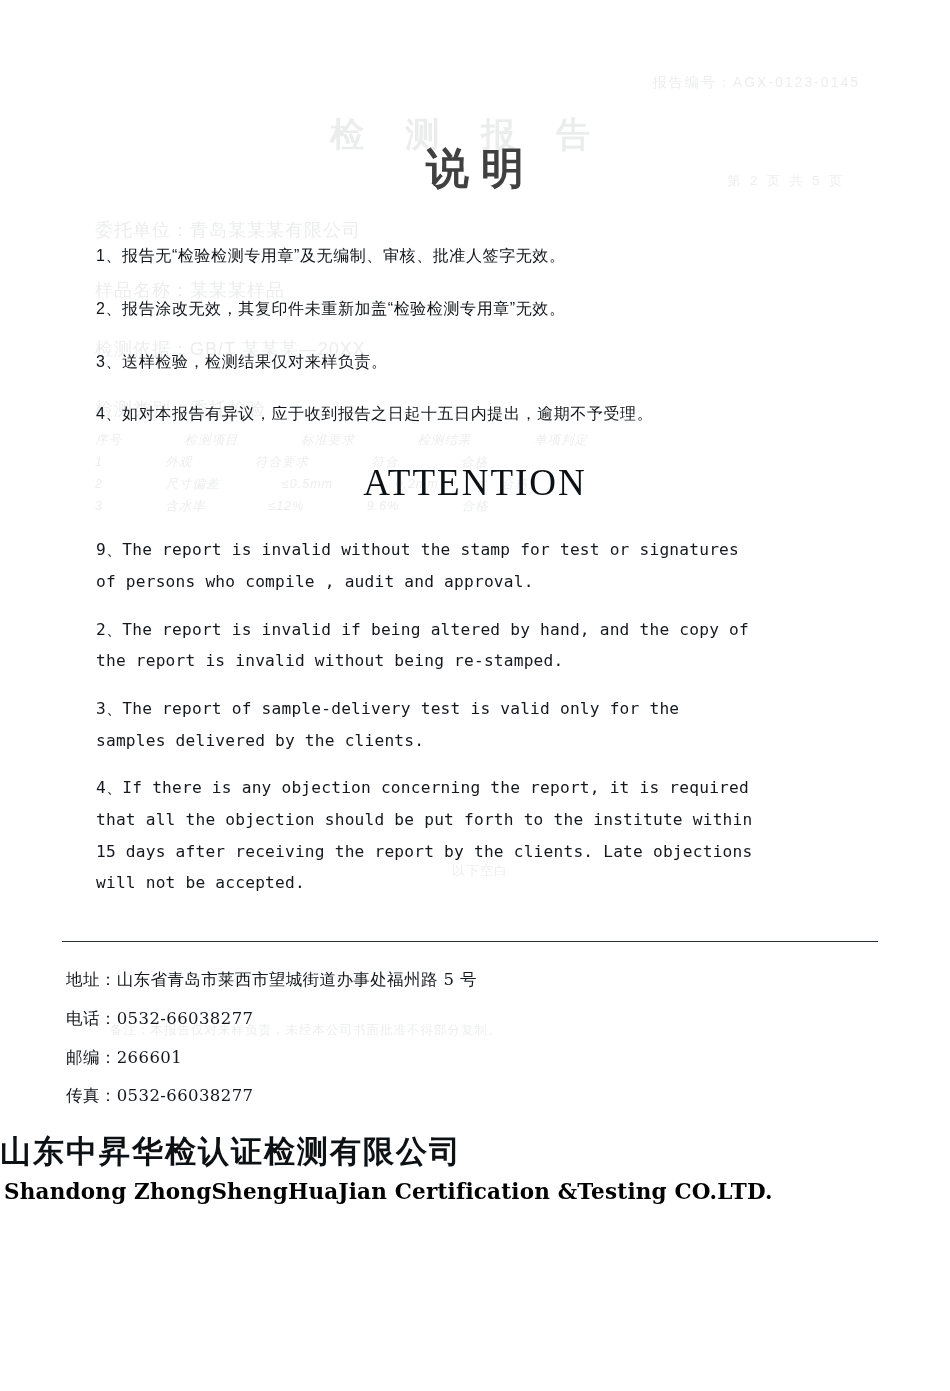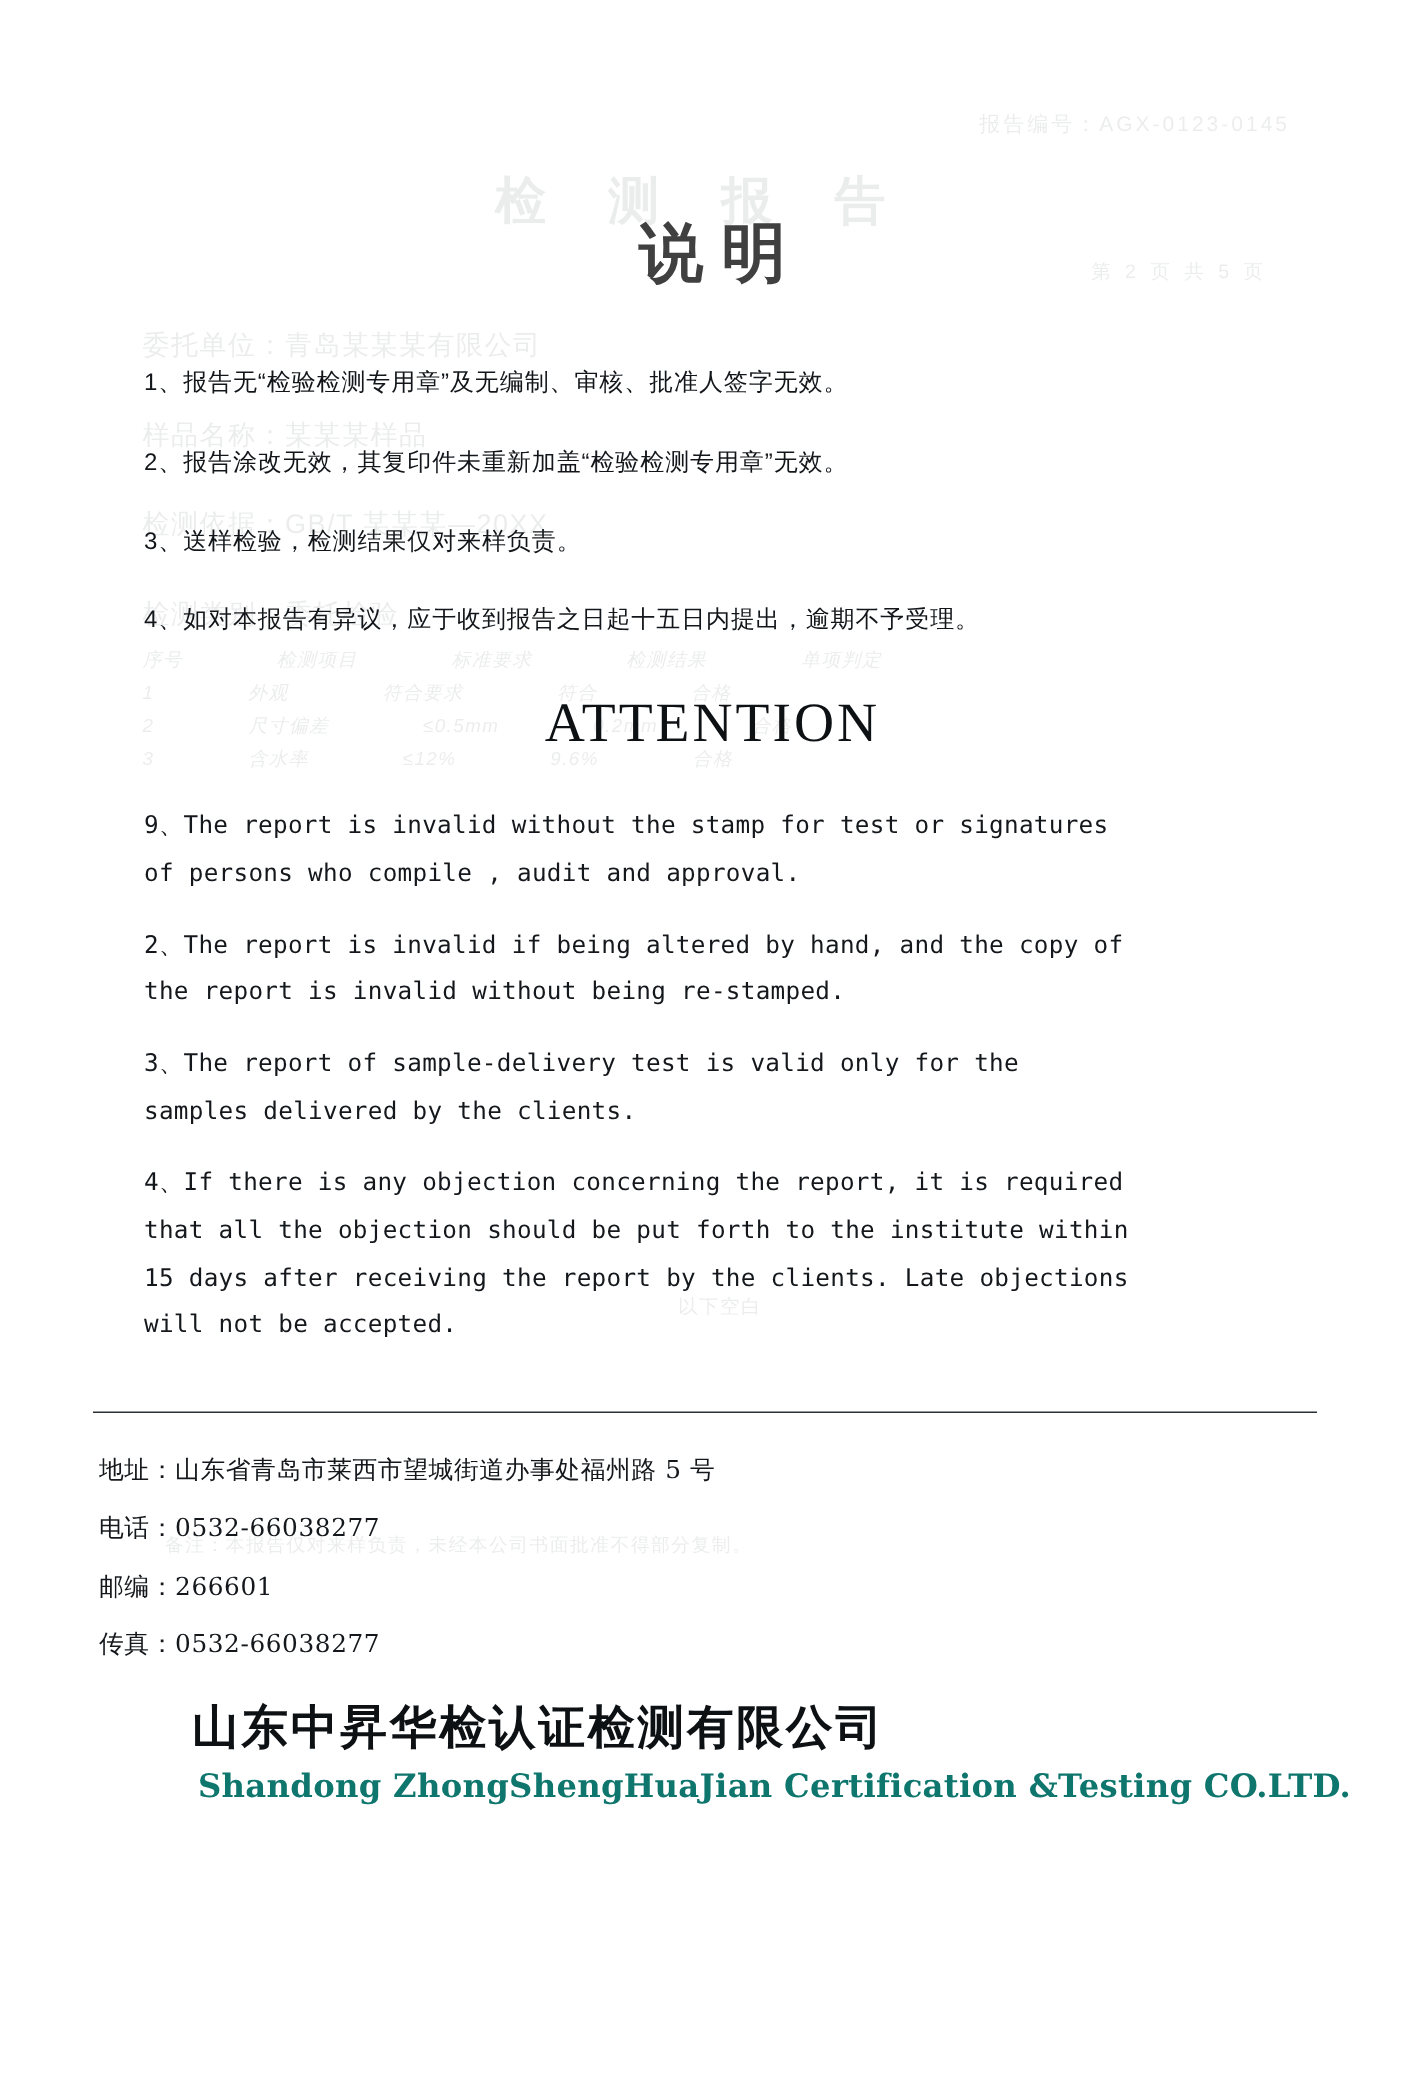--- a/index.html
+++ b/index.html
@@ -150,37 +150,36 @@
   .contact-line {
     font-size: 16.5px;
     line-height: 1.45;
     margin-bottom: 15px;
     letter-spacing: 0.4px;
     color: #14181c;
   }
 
   .company {
     margin-top: 23px;
-    padding-left: 128px;
   }
   .company-cn {
     font-size: 31px;
     font-weight: bold;
     letter-spacing: 2px;
     font-family: "DejaVu Sans", "Liberation Sans", sans-serif;
     color: #0d1114;
   }
   .company-en {
     font-size: 21.5px;
     font-weight: bold;
     letter-spacing: 0.2px;
     margin-top: 6px;
     margin-left: 4px;
     font-family: "DejaVu Serif", "Liberation Serif", serif;
-    color: #0f766e;
+    color: #000000;
   }
 </style>
 </head>
 <body>
 
 <div class="bleed">
   <div class="b-title">检 测 报 告</div>
   <div class="b-right">报告编号：AGX-0123-0145</div>
   <div class="b-right2">第 2 页  共 5 页</div>
   <div class="b-col">

